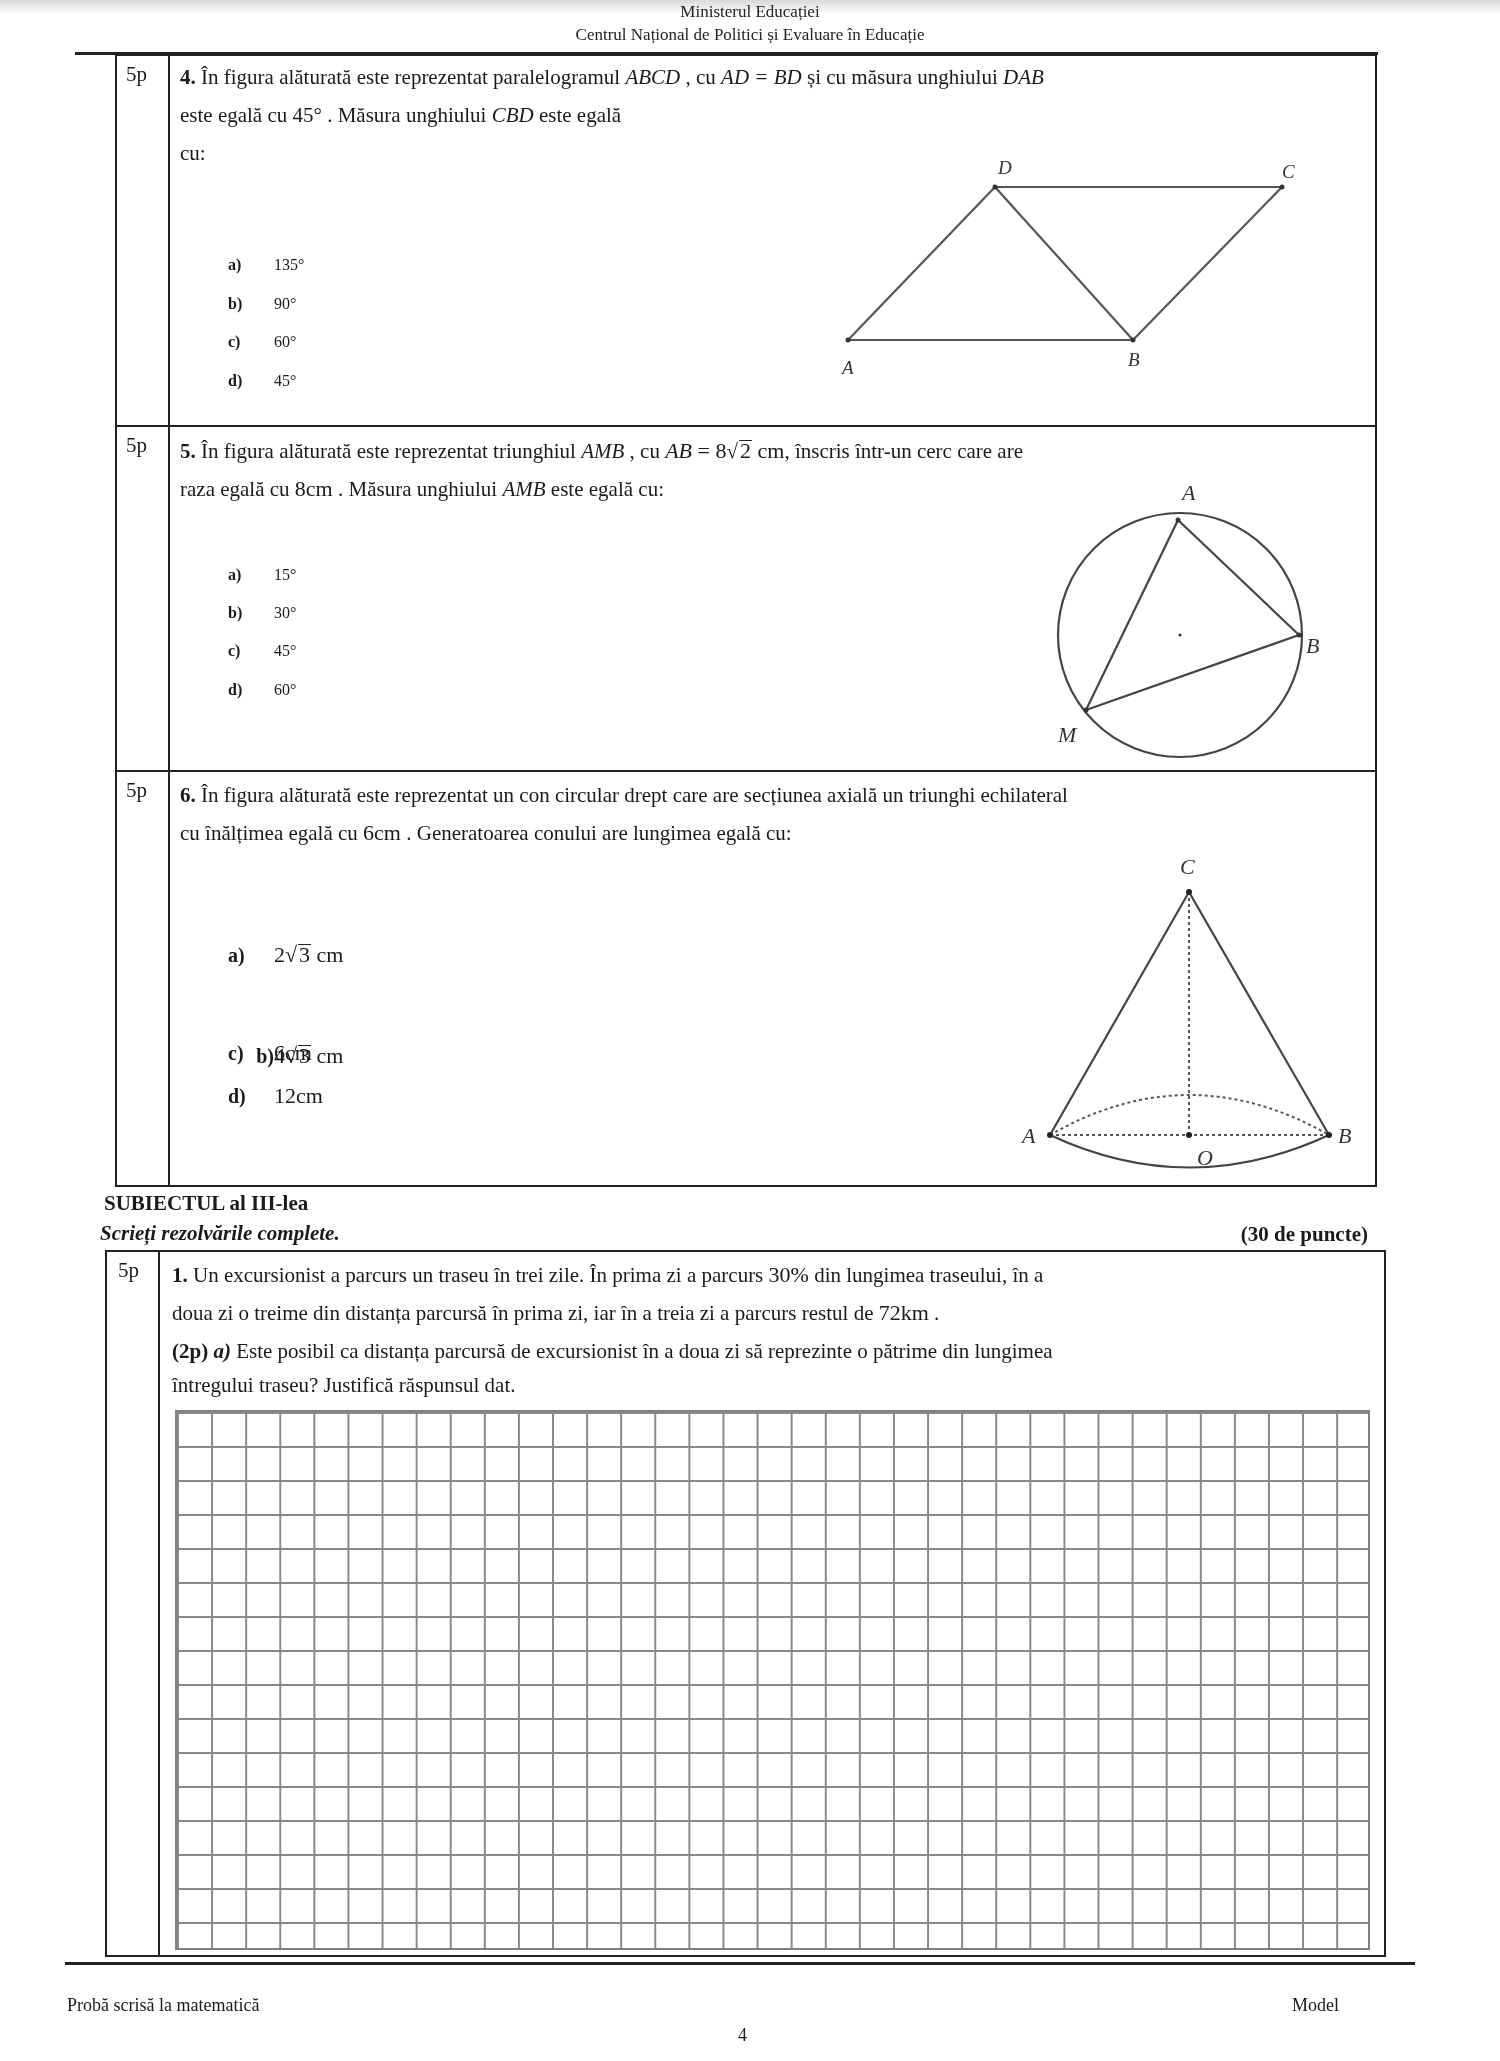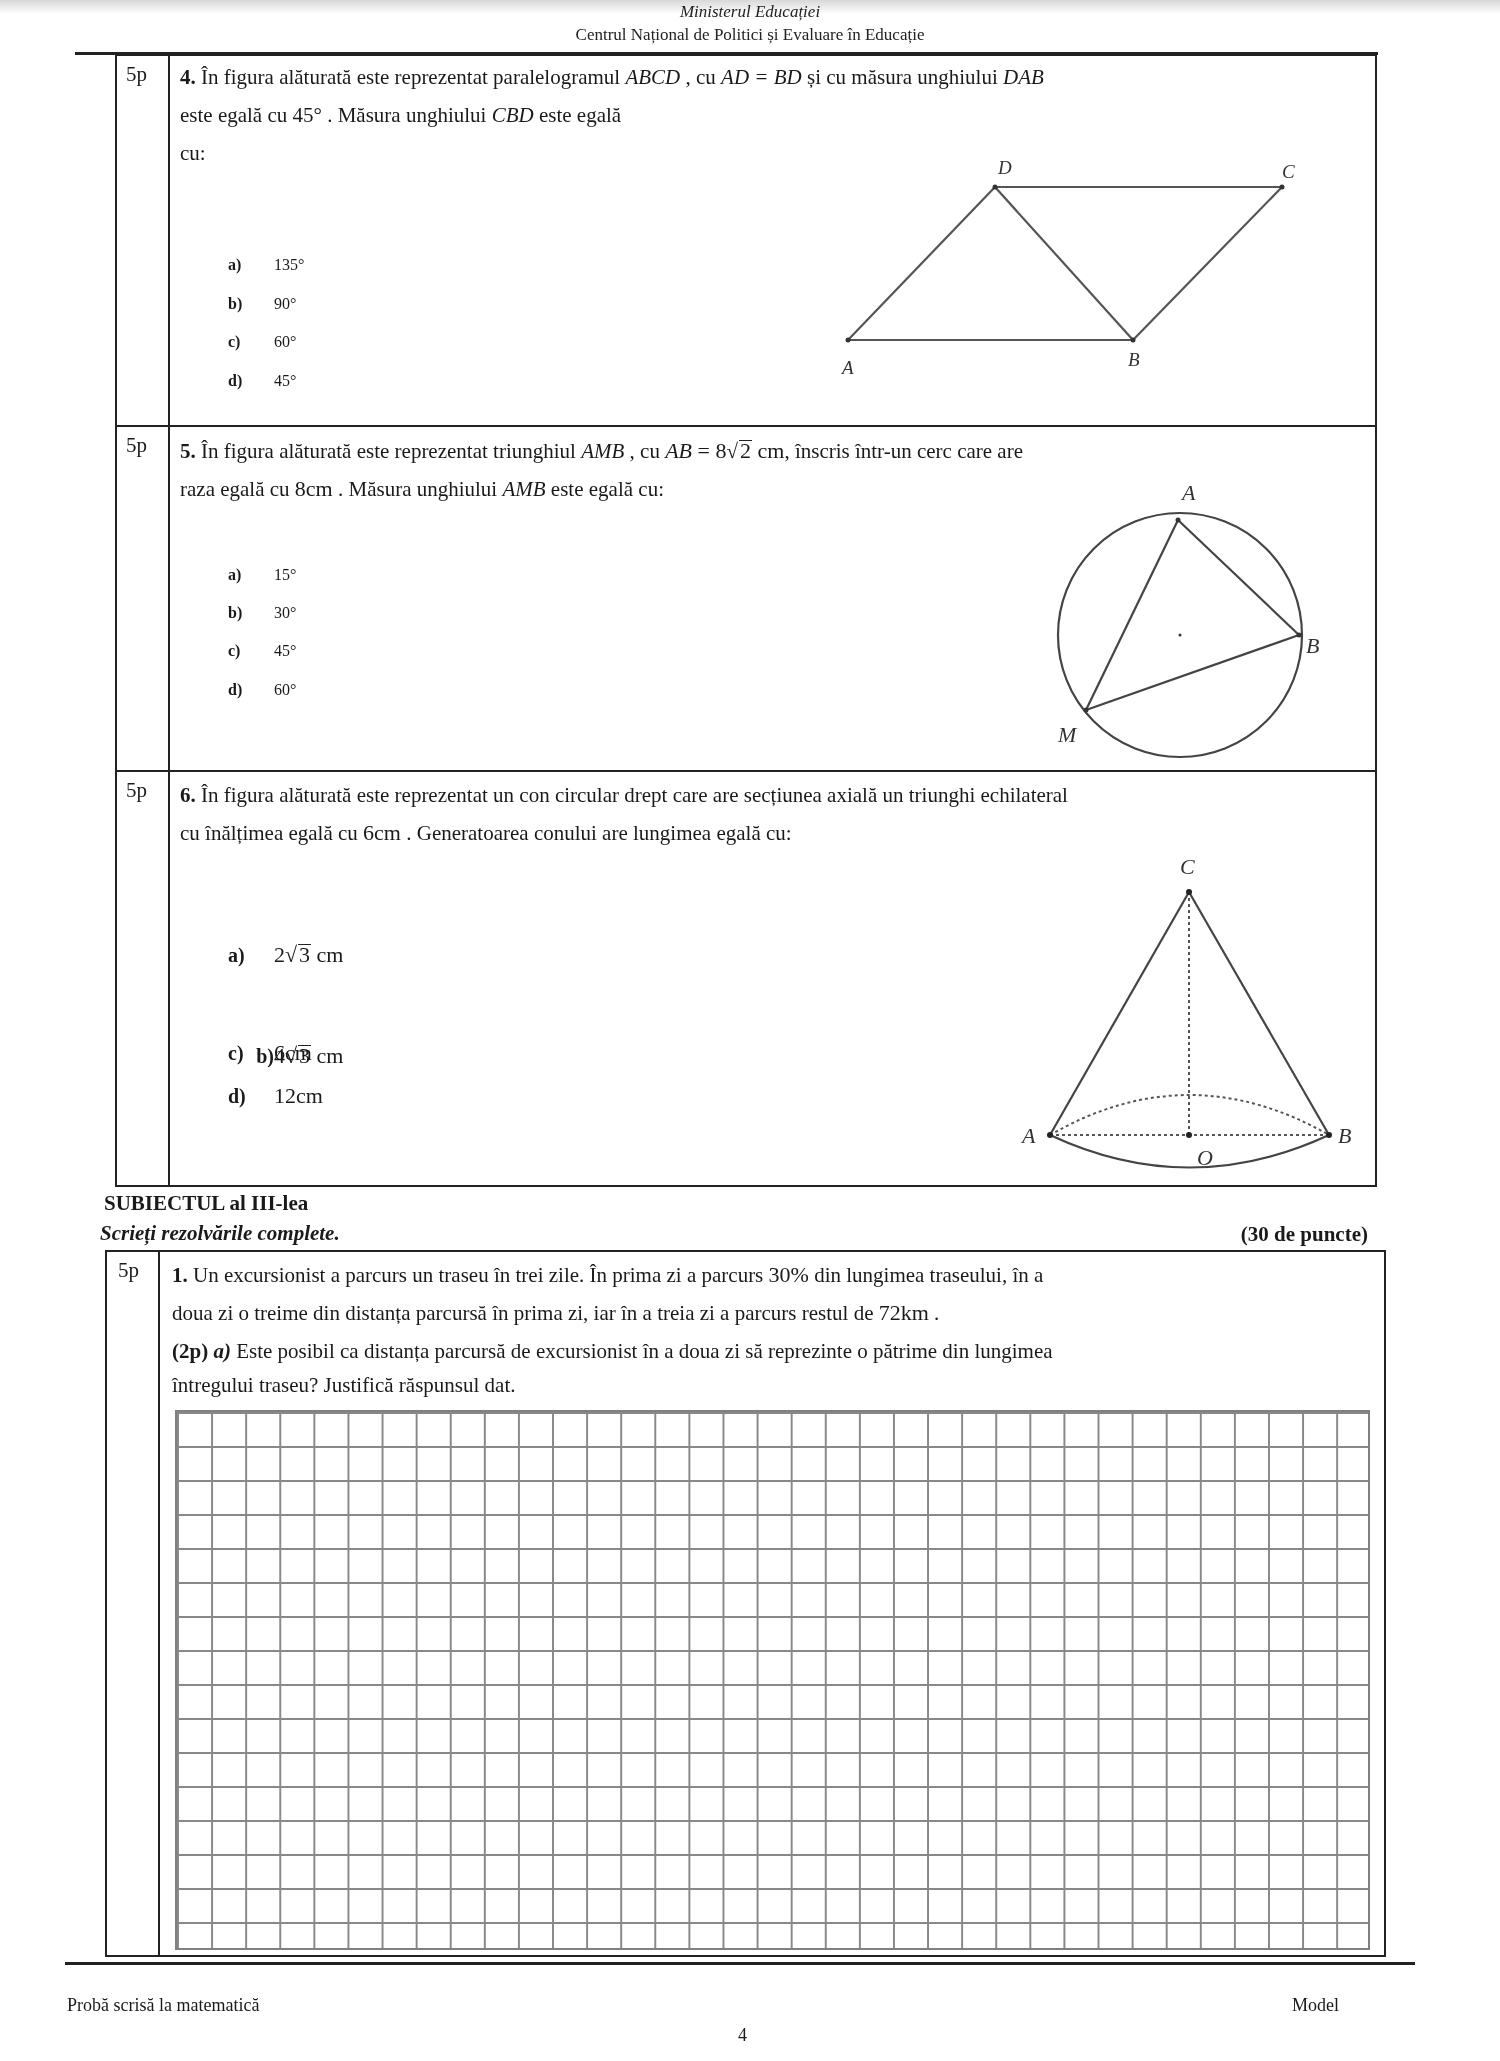--- a/index.html
+++ b/index.html
@@ -32,21 +32,21 @@
       linear-gradient(to right, #888 2px, transparent 2px),
       linear-gradient(to bottom, #888 2px, transparent 2px);
     background-size:34.1px 34px; }
   .foot { position:absolute; font-size:18px;margin-top:22px; }
 </style>
 </head>
 <body>
 
 <div class="topshade"></div>
 
-<div class="hdr" style="top:2px;font-style:italic;">Ministerul Educației</div>
+<div class="hdr" style="top:2px;">Ministerul Educației</div>
 <div class="hdr" style="top:25px;">Centrul Național de Politici și Evaluare în Educație</div>
 <div class="rule" style="left:75px; top:52px; width:1303px; height:3px;"></div>
 
 <div class="box" style="left:115px; top:54px; width:1262px; height:373px;"></div>
 <div class="vline" style="left:168px; top:54px; height:373px;"></div>
 <div class="pts" style="left:126px; top:62px;">5p</div>
 <div class="qtext" style="left:180px; top:58px; width:1190px;">
   <div><b>4.</b><span> În figura alăturată este reprezentat paralelogramul </span><span class="it">ABCD</span><span> , cu </span><span class="it">AD = BD</span><span> și cu măsura unghiului </span><span class="it">DAB</span></div>
   <div><span>este egală cu </span><span>45°</span><span> . Măsura unghiului </span><span class="it">CBD</span><span>  este egală</span></div>
   <div>cu:</div>

